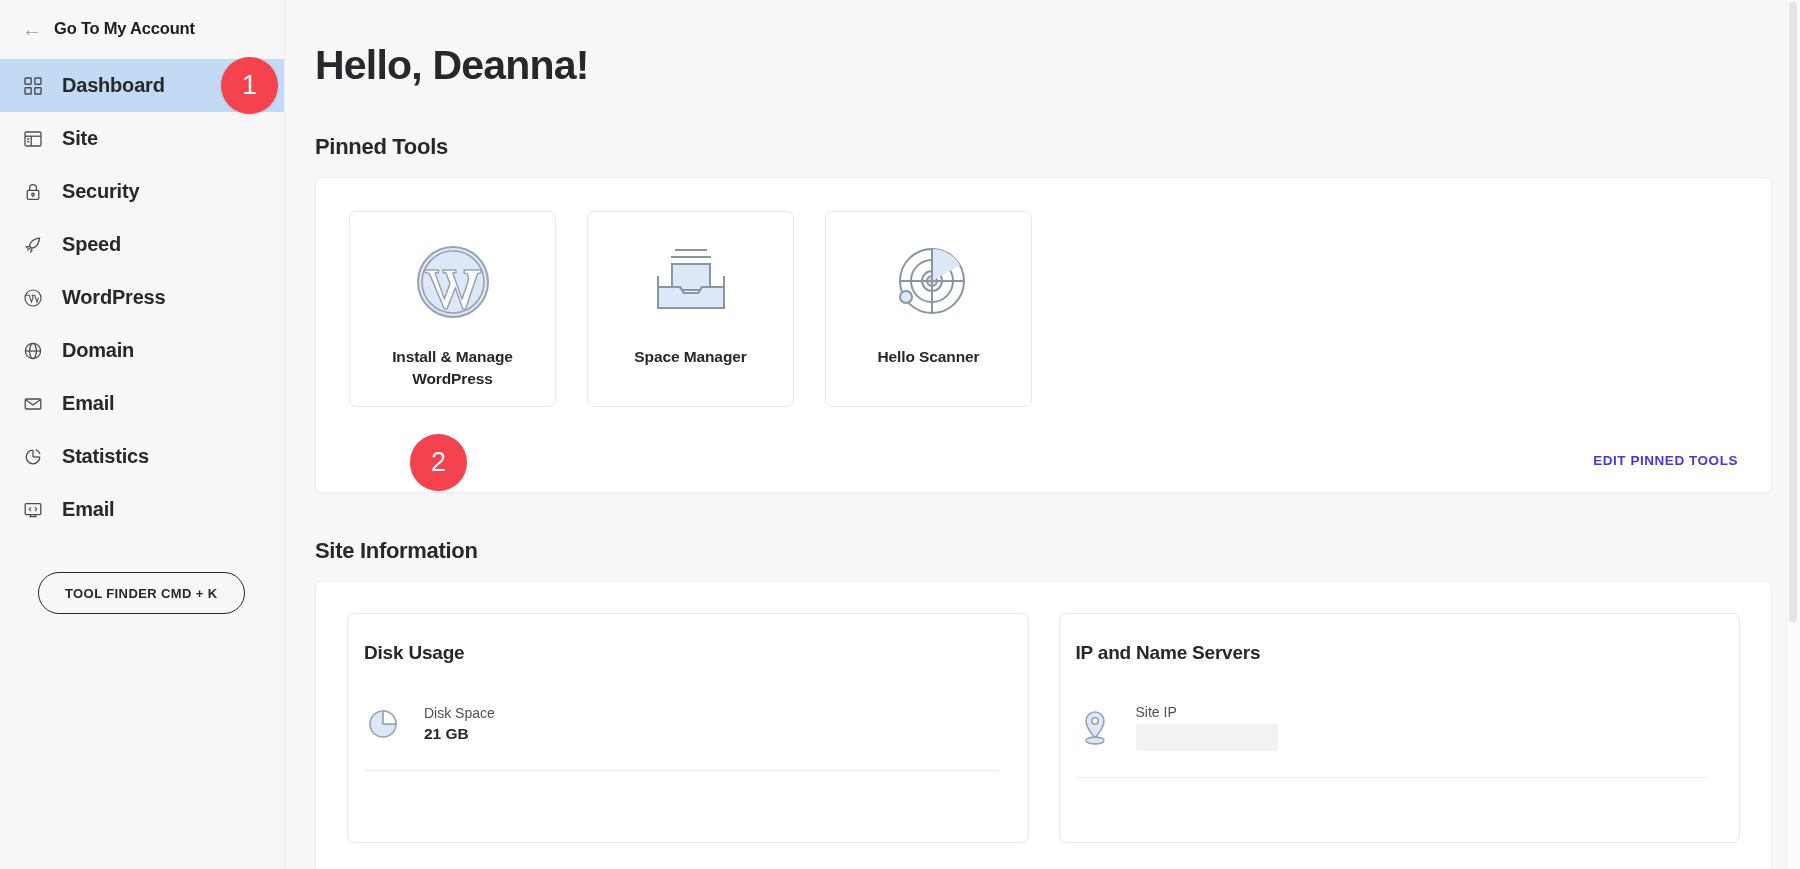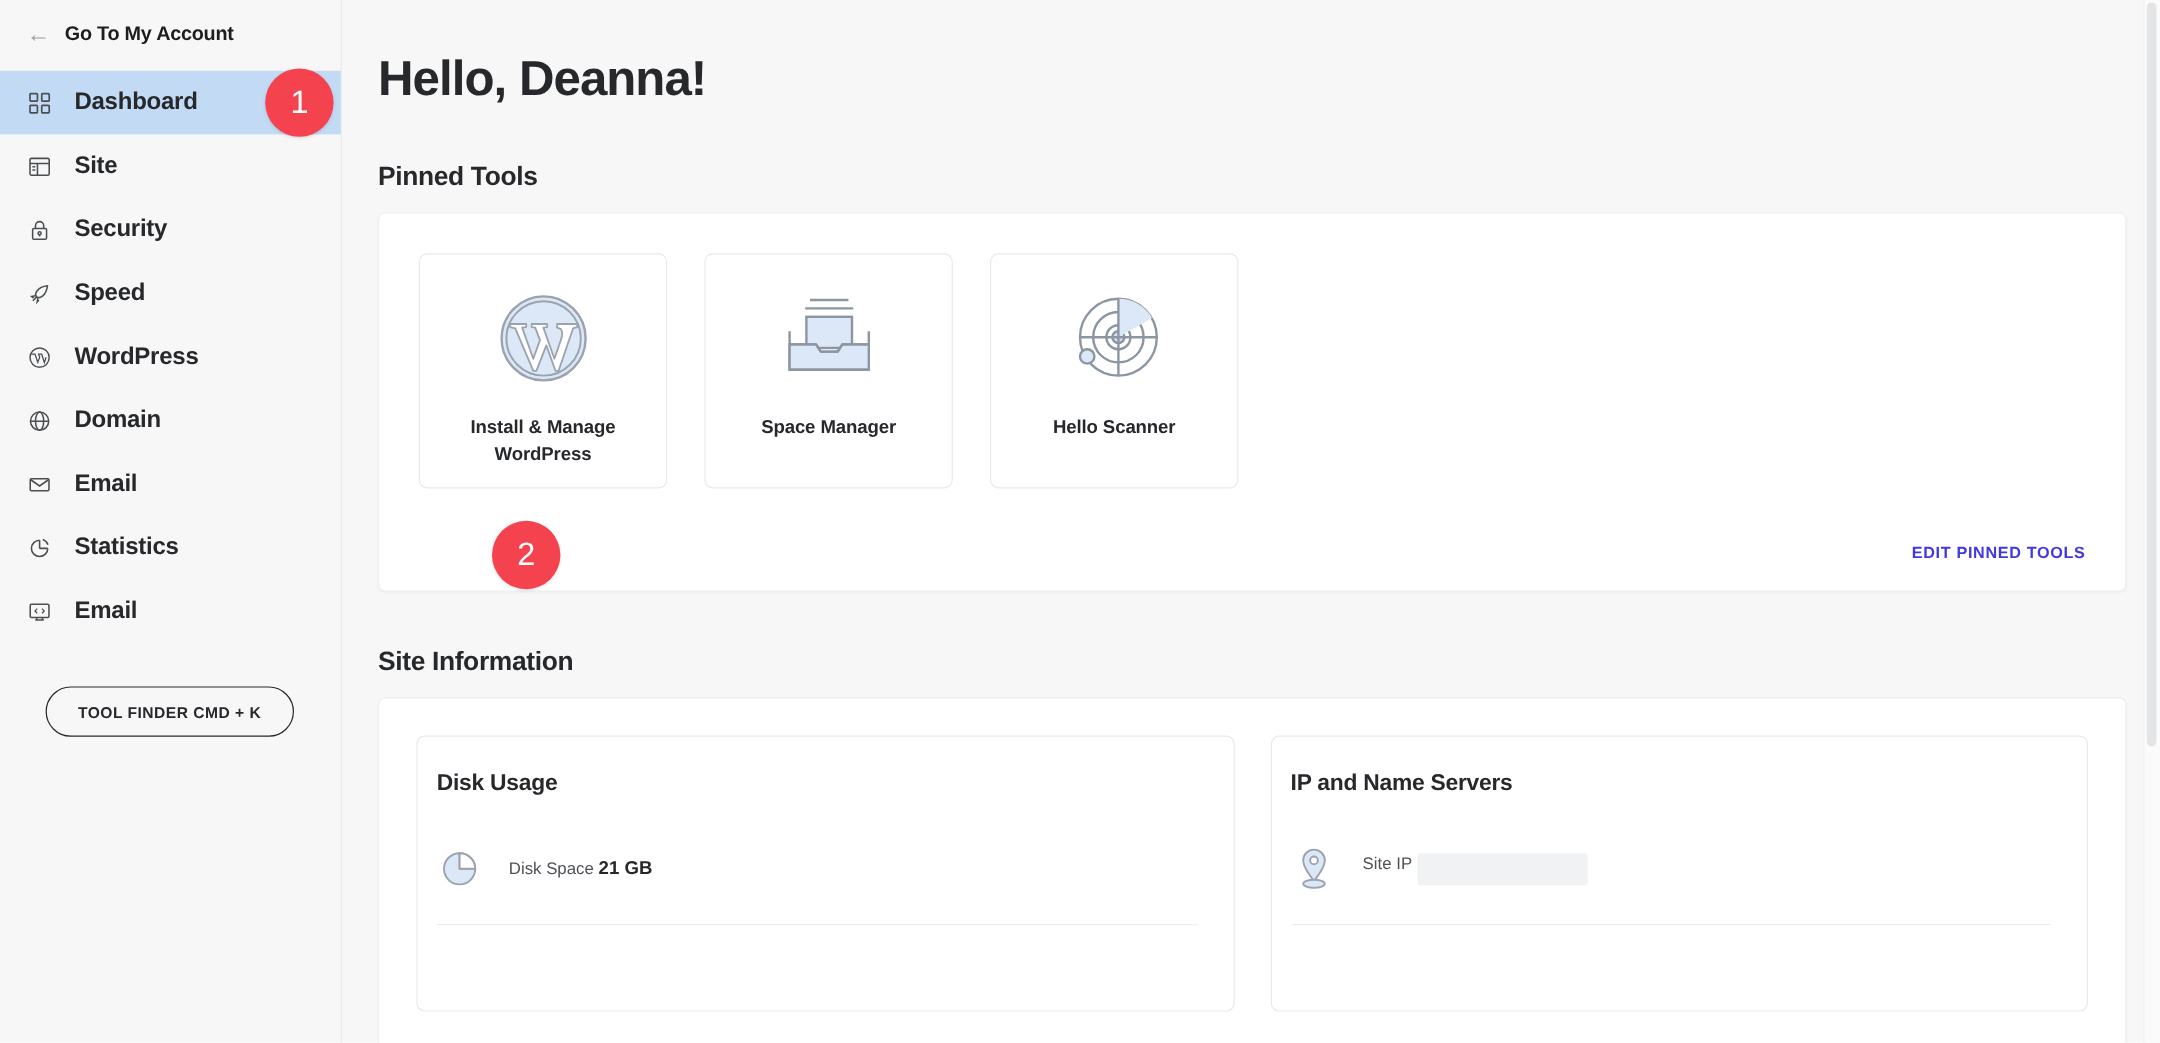--- a/index.html
+++ b/index.html
@@ -113,21 +113,21 @@
     border: 1px solid #e7e9eb; border-radius: 7px;
     background: #fff;
     padding: 28px 30px 0 16px;
     min-height: 230px;
   }
   .info-card h3 {
     font-size: 19px; font-weight: 700; color: #26282b; letter-spacing: -0.2px;
   }
   .info-row { display: flex; align-items: center; gap: 22px; margin-top: 40px; padding-bottom: 26px; }
   .info-row .row-icon { width: 38px; height: 40px; display: flex; align-items: center; justify-content: center; flex: 0 0 38px; }
-  .info-row .row-text { display: flex; flex-direction: row; gap: 4px; }
+  .info-row .row-text { display: flex; flex-direction: column; gap: 4px; }
   .info-row .row-label { font-size: 14px; color: #4e5256; font-weight: 400; }
   .info-row .row-value { font-size: 15.5px; font-weight: 700; color: #26282b; }
   .row-value.redacted {
     width: 142px; height: 27px; background: #f1f2f4; border-radius: 3px;
   }
   .divider { height: 1px; background: #eceef0; }
 
   
   .badge {
     position: absolute;

